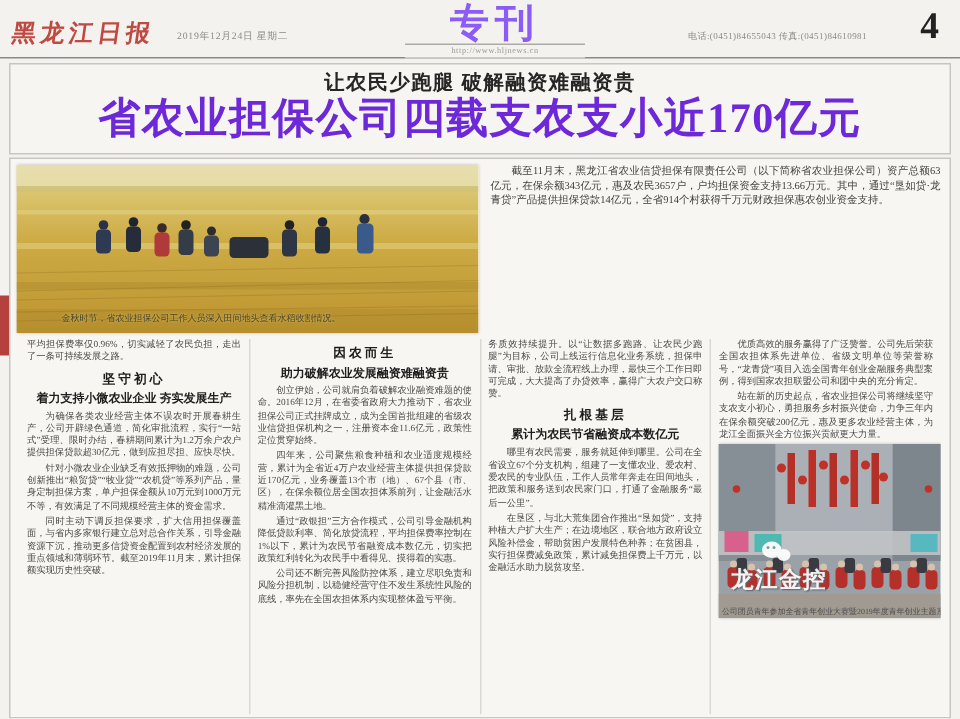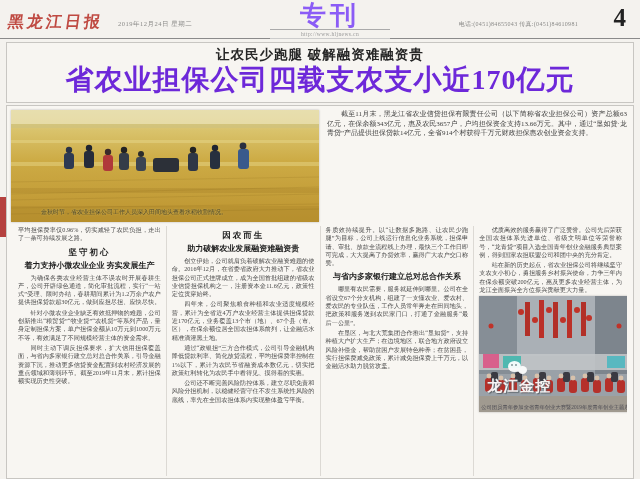--- a/index.html
+++ b/index.html
@@ -160,21 +160,22 @@
         </div>
         <p class="body-text">创立伊始，公司就肩负着破解农业融资难题的使命。2016年12月，在省委省政府大力推动下，省农业担保公司正式挂牌成立，成为全国首批组建的省级农业信贷担保机构之一，注册资本金11.6亿元，政策性定位贯穿始终。</p>
         <p class="body-text">四年来，公司聚焦粮食种植和农业适度规模经营，累计为全省近4万户农业经营主体提供担保贷款近170亿元，业务覆盖13个市（地）、67个县（市、区），在保余额位居全国农担体系前列，让金融活水精准滴灌黑土地。</p>
         <p class="body-text">通过“政银担”三方合作模式，公司引导金融机构降低贷款利率、简化放贷流程，平均担保费率控制在1%以下，累计为农民节省融资成本数亿元，切实把政策红利转化为农民手中看得见、摸得着的实惠。</p>
         <p class="body-text">公司还不断完善风险防控体系，建立尽职免责和风险分担机制，以稳健经营守住不发生系统性风险的底线，率先在全国农担体系内实现整体盈亏平衡。</p>
       </div>
 
       <div class="col">
         <p class="body-text" style="text-indent:0;">务质效持续提升。以“让数据多跑路、让农民少跑腿”为目标，公司上线运行信息化业务系统，担保申请、审批、放款全流程线上办理，最快三个工作日即可完成，大大提高了办贷效率，赢得广大农户交口称赞。</p>
         <div class="subhead">
-          <span class="s2">与省内多家银行建立总对总合作关系</span>
+          <span class="s1">扎根基层</span>
+          <span class="s2">累计为农民节省融资成本数亿元</span>
         </div>
         <p class="body-text">哪里有农民需要，服务就延伸到哪里。公司在全省设立67个分支机构，组建了一支懂农业、爱农村、爱农民的专业队伍，工作人员常年奔走在田间地头，把政策和服务送到农民家门口，打通了金融服务“最后一公里”。</p>
         <p class="body-text">在垦区，与北大荒集团合作推出“垦如贷”，支持种植大户扩大生产；在边境地区，联合地方政府设立风险补偿金，帮助贫困户发展特色种养；在贫困县，实行担保费减免政策，累计减免担保费上千万元，以金融活水助力脱贫攻坚。</p>
       </div>
 
       <div class="col">
         <p class="body-text">优质高效的服务赢得了广泛赞誉。公司先后荣获全国农担体系先进单位、省级文明单位等荣誉称号，“龙青贷”项目入选全国青年创业金融服务典型案例，得到国家农担联盟公司和团中央的充分肯定。</p>
         <p class="body-text">站在新的历史起点，省农业担保公司将继续坚守支农支小初心，勇担服务乡村振兴使命，力争三年内在保余额突破200亿元，惠及更多农业经营主体，为龙江全面振兴全方位振兴贡献更大力量。</p>
 
         <div class="figure-right">

